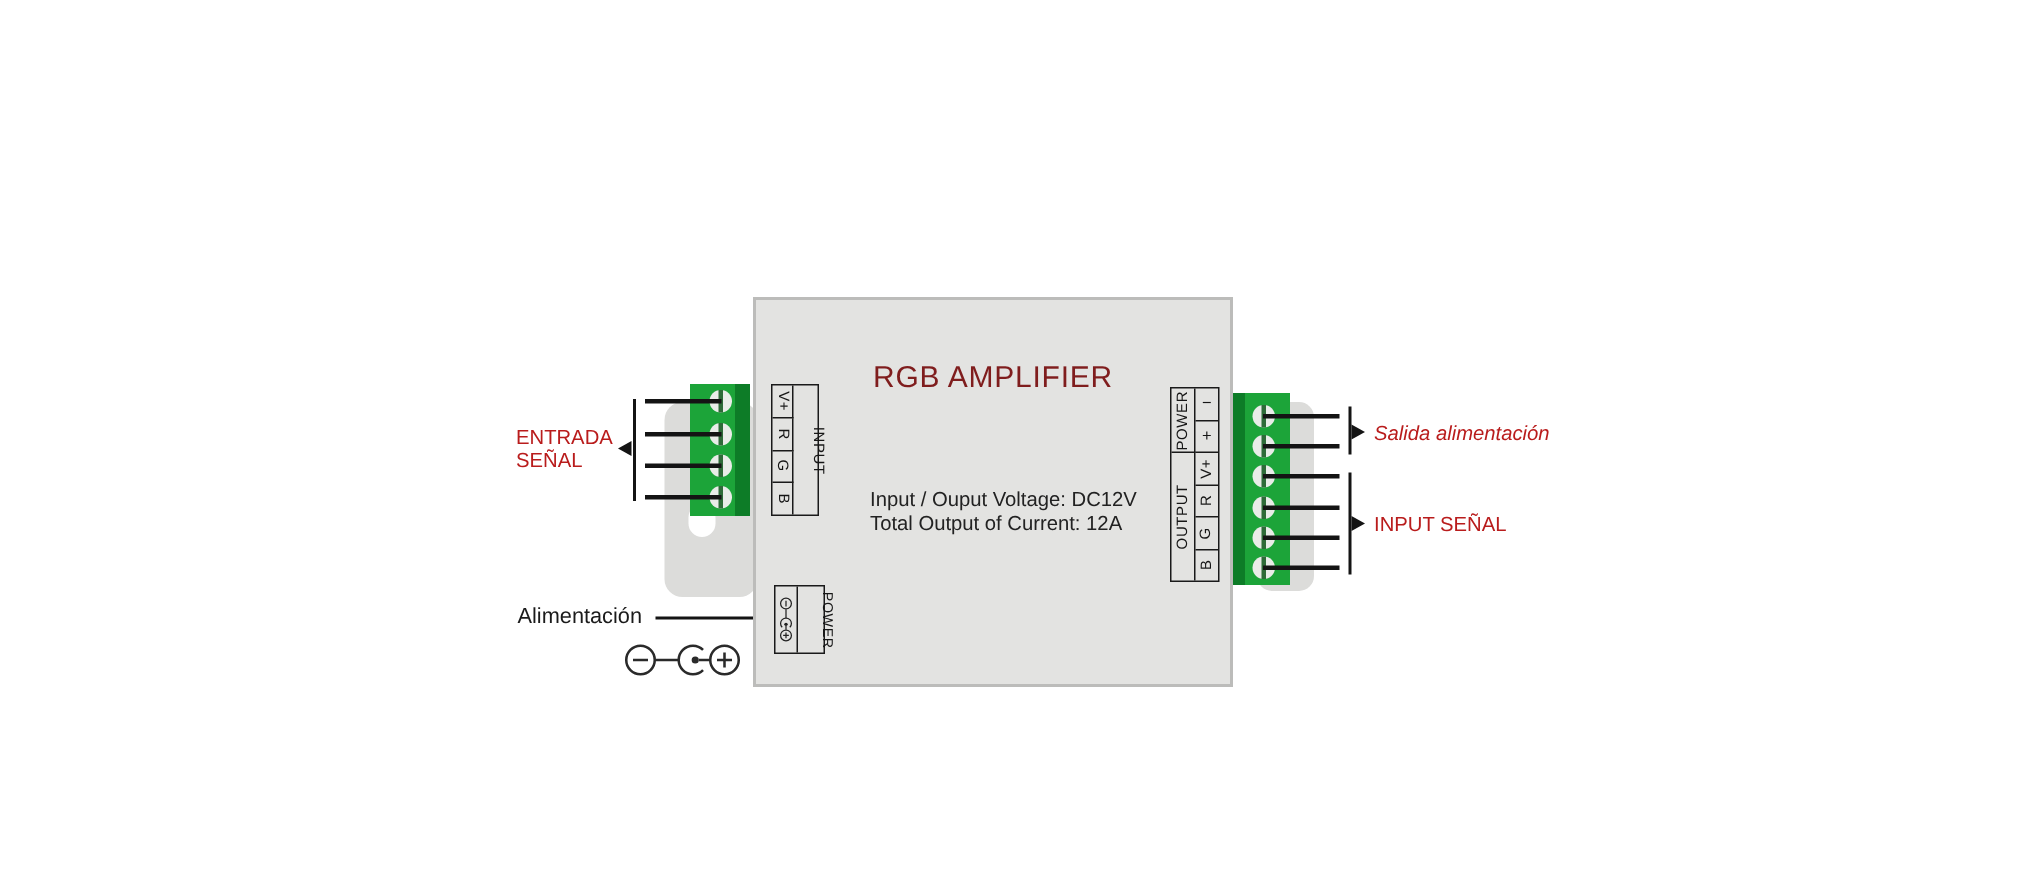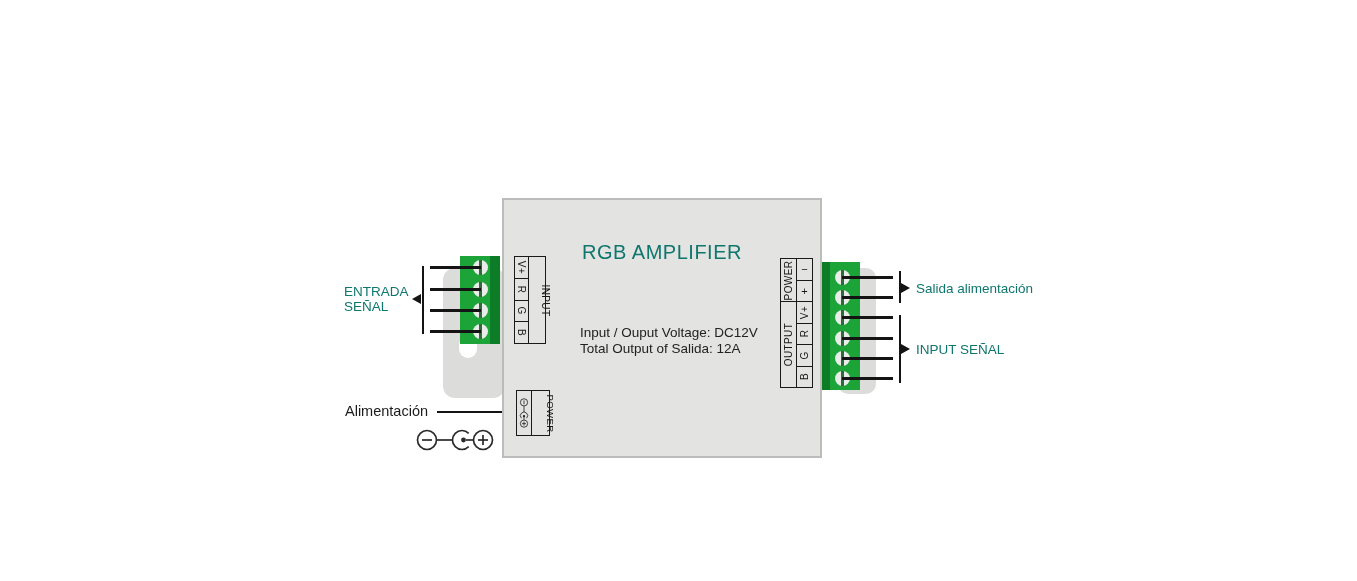--- a/index.html
+++ b/index.html
@@ -3,21 +3,21 @@
 <meta charset="utf-8">
 <style>
   html,body{margin:0;padding:0;background:#fff;}
   #canvas{position:relative;width:1357px;height:581px;background:#fff;overflow:hidden;
           font-family:"Liberation Sans","DejaVu Sans",sans-serif;color:#1b1b1b;}
   .abs{position:absolute;}
 
   
   .case{left:502px;top:198px;width:320px;height:260px;background:#e3e3e1;
         border:2px solid #bcbcba;box-sizing:border-box;}
-  .title{left:502px;top:241px;width:320px;text-align:center;font-size:20px;letter-spacing:.5px;color:#0f766e;}
+  .title{left:502px;top:241px;width:320px;text-align:center;font-size:20px;letter-spacing:.5px;color:#7f1d1d;}
   .specs{left:580px;top:325px;font-size:13.5px;line-height:15.5px;color:#222;}
 
   
   .vterm{box-sizing:border-box;border:1.5px solid #1a1a1a;display:flex;background:transparent;}
   .vterm .col{display:flex;flex-direction:column;box-sizing:border-box;}
   .vterm .cell{flex:1;display:flex;align-items:center;justify-content:center;box-sizing:border-box;overflow:visible;}
   .bb{border-bottom:1px solid #1a1a1a;}
   .br{border-right:1px solid #1a1a1a;}
   .rcw{display:inline-block;transform:rotate(90deg);white-space:nowrap;font-size:10px;letter-spacing:.4px;color:#161616;}
   .rccw{display:inline-block;transform:rotate(-90deg);white-space:nowrap;font-size:10px;letter-spacing:.4px;color:#161616;}
@@ -30,21 +30,21 @@
   .screw .slot{position:absolute;left:6px;top:0;width:2.5px;height:15px;background:#2e6b38;}
   .ear{background:#dcdcda;border-radius:12px;}
   .earhole{background:#ffffff;border-radius:9px;}
 
   
   .wire{height:3px;background:#141414;}
   .vline{width:2px;background:#141414;}
   .arrow-left{width:0;height:0;border-top:5px solid transparent;border-bottom:5px solid transparent;border-right:9px solid #141414;}
   .arrow-right{width:0;height:0;border-top:5px solid transparent;border-bottom:5px solid transparent;border-left:9px solid #141414;}
 
-  .note{font-size:13.5px;line-height:15px;color:#0f766e;}
+  .note{font-size:13.5px;line-height:15px;color:#b91c1c;}
   .note-big{font-size:14.5px;color:#1b1b1b;}
 
   .jack-vwrap{width:38px;height:20px;transform:rotate(90deg) scale(.8);transform-origin:center;}
 </style>
 </head>
 <body>
 
 <div id="canvas">
 
   <div class="abs note" style="left:344px;top:284px;">
@@ -75,21 +75,21 @@
 
   <div class="abs wire" style="left:430px;top:266px;width:51px;"></div>
   <div class="abs wire" style="left:430px;top:288px;width:51px;"></div>
   <div class="abs wire" style="left:430px;top:309px;width:51px;"></div>
   <div class="abs wire" style="left:430px;top:330px;width:51px;"></div>
 
   <div class="abs case"></div>
   <div class="abs title">RGB AMPLIFIER</div>
   <div class="abs specs">
     <div>Input / Ouput Voltage: DC12V</div>
-    <div>Total Output of Salida: 12A</div>
+    <div>Total Output of Current: 12A</div>
   </div>
 
   <div class="abs vterm" style="left:514px;top:256px;width:32px;height:88px;">
     <div class="col" style="width:14px;">
       <div class="cell bb br">
           <span class="rcw">V+</span>
         </div>
       <div class="cell bb br">
           <span class="rcw">R</span>
         </div>
@@ -191,21 +191,21 @@
 
   <div class="abs wire" style="left:842px;top:276px;width:51px;"></div>
   <div class="abs wire" style="left:842px;top:296px;width:51px;"></div>
   <div class="abs wire" style="left:842px;top:316px;width:51px;"></div>
   <div class="abs wire" style="left:842px;top:337px;width:51px;"></div>
   <div class="abs wire" style="left:842px;top:357px;width:51px;"></div>
   <div class="abs wire" style="left:842px;top:377px;width:51px;"></div>
 
   <div class="abs vline" style="left:899px;top:271px;height:32px;"></div>
   <div class="abs arrow-right" style="left:901px;top:283px;"></div>
-  <div class="abs note" style="left:916px;top:281px;">Salida alimentación</div>
+  <div class="abs note" style="left:916px;top:281px;font-style:italic;">Salida alimentación</div>
 
   <div class="abs vline" style="left:899px;top:315px;height:68px;"></div>
   <div class="abs arrow-right" style="left:901px;top:344px;"></div>
   <div class="abs note" style="left:916px;top:342px;">INPUT SEÑAL</div>
 
   <div class="abs note-big" style="left:345px;top:403px;">Alimentación</div>
   <div class="abs" style="left:437px;top:411px;width:65px;height:2px;background:#141414;"></div>
 
   <div class="abs" style="left:415px;top:425px;">
     <svg width="80" height="30" viewBox="0 0 80 30">

